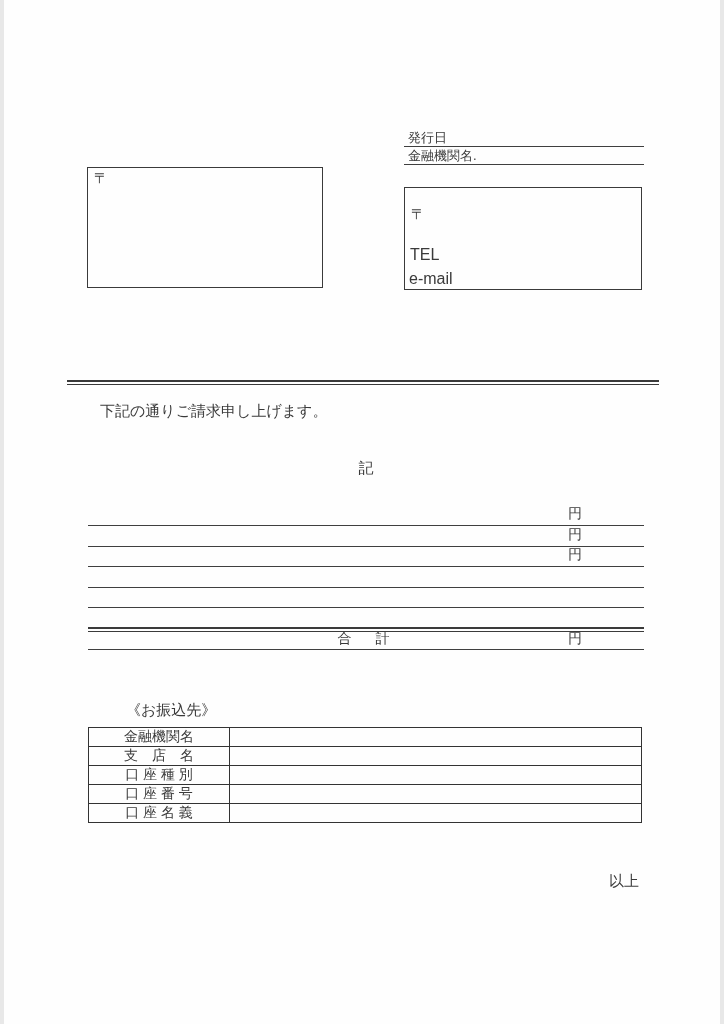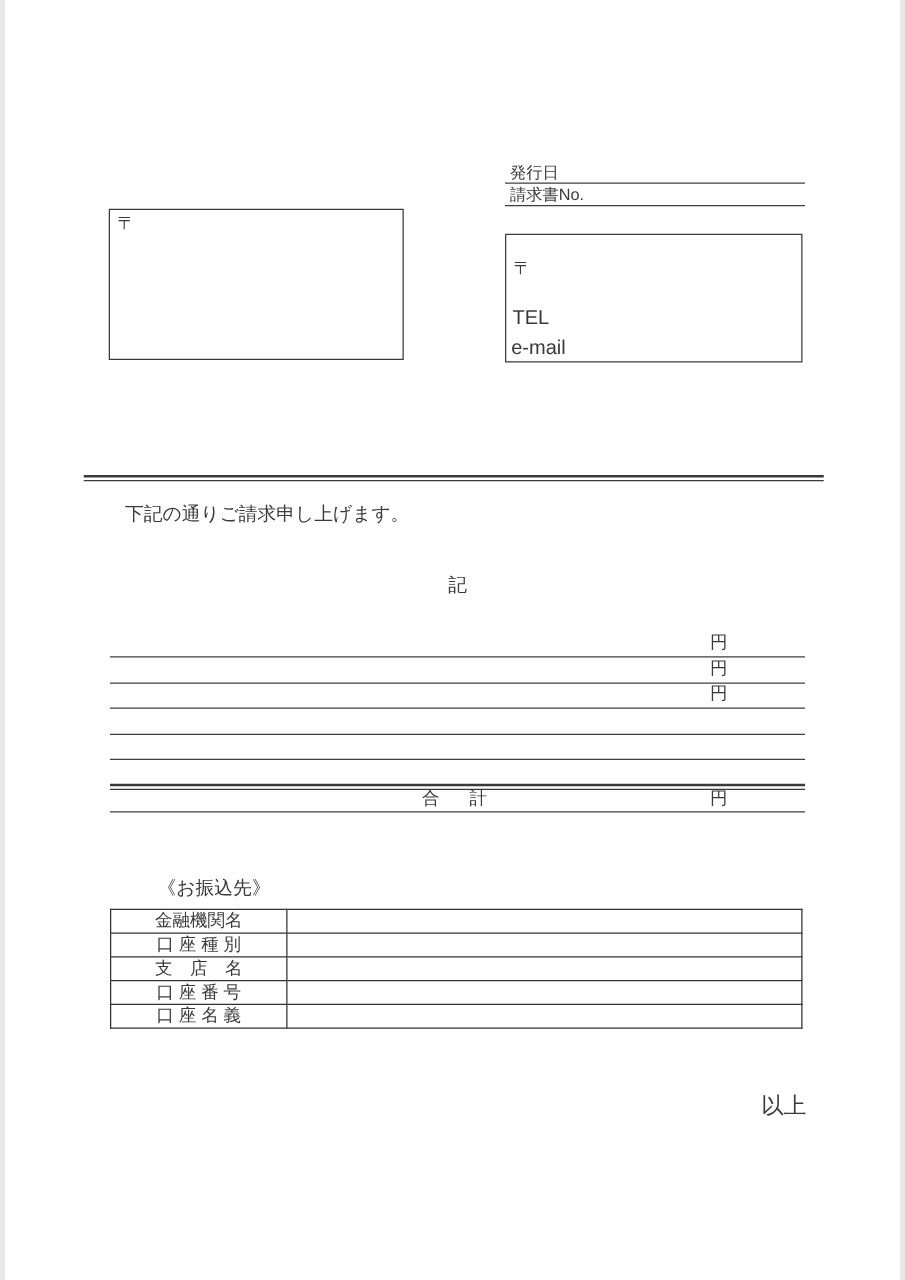--- a/index.html
+++ b/index.html
@@ -78,32 +78,32 @@
     position:absolute;left:84px;top:727px;width:554px;
     border-collapse:collapse;table-layout:fixed;
   }
   #bank-table td{
     border:1.5px solid #333;height:19px;font-size:14px;
     padding:0;box-sizing:border-box;
   }
   #bank-table td.blabel{width:141px;text-align:center;}
   #bank-table td.bvalue{padding-left:8px;}
 
-  #closing{position:absolute;left:605px;top:872px;font-size:18px;}
+  #closing{position:absolute;left:605px;top:872px;font-size:15px;}
 </style>
 </head>
 <body>
 
 <div class="page">
 
   <div class="hfield" id="issue-date-field">
     <span class="lbl">発行日</span><span class="val"></span>
   </div>
   <div class="hfield" id="invoice-no-field">
-    <span class="lbl">請求書No.</span><span class="val"></span>
+    <span class="lbl">金融機関名.</span><span class="val"></span>
   </div>
 
   <div class="addr-box" id="recipient-box">
     <span class="postal">〒</span>
   </div>
 
   <div class="addr-box" id="sender-box">
     <span class="postal">〒</span>
     <span class="sender-line" id="sender-tel">TEL</span>
     <span class="sender-line" id="sender-email">e-mail</span>
@@ -144,25 +144,25 @@
   </div>
 
   <div id="bank-heading">《お振込先》</div>
   <table id="bank-table">
     <tbody>
       <tr>
         <td class="blabel">金融機関名</td>
         <td class="bvalue"></td>
       </tr>
       <tr>
-        <td class="blabel">口 座 種 別</td>
+        <td class="blabel">支　店　名</td>
         <td class="bvalue"></td>
       </tr>
       <tr>
-        <td class="blabel">支　店　名</td>
+        <td class="blabel">口 座 種 別</td>
         <td class="bvalue"></td>
       </tr>
       <tr>
         <td class="blabel">口 座 番 号</td>
         <td class="bvalue"></td>
       </tr>
       <tr>
         <td class="blabel">口 座 名 義</td>
         <td class="bvalue"></td>
       </tr>

